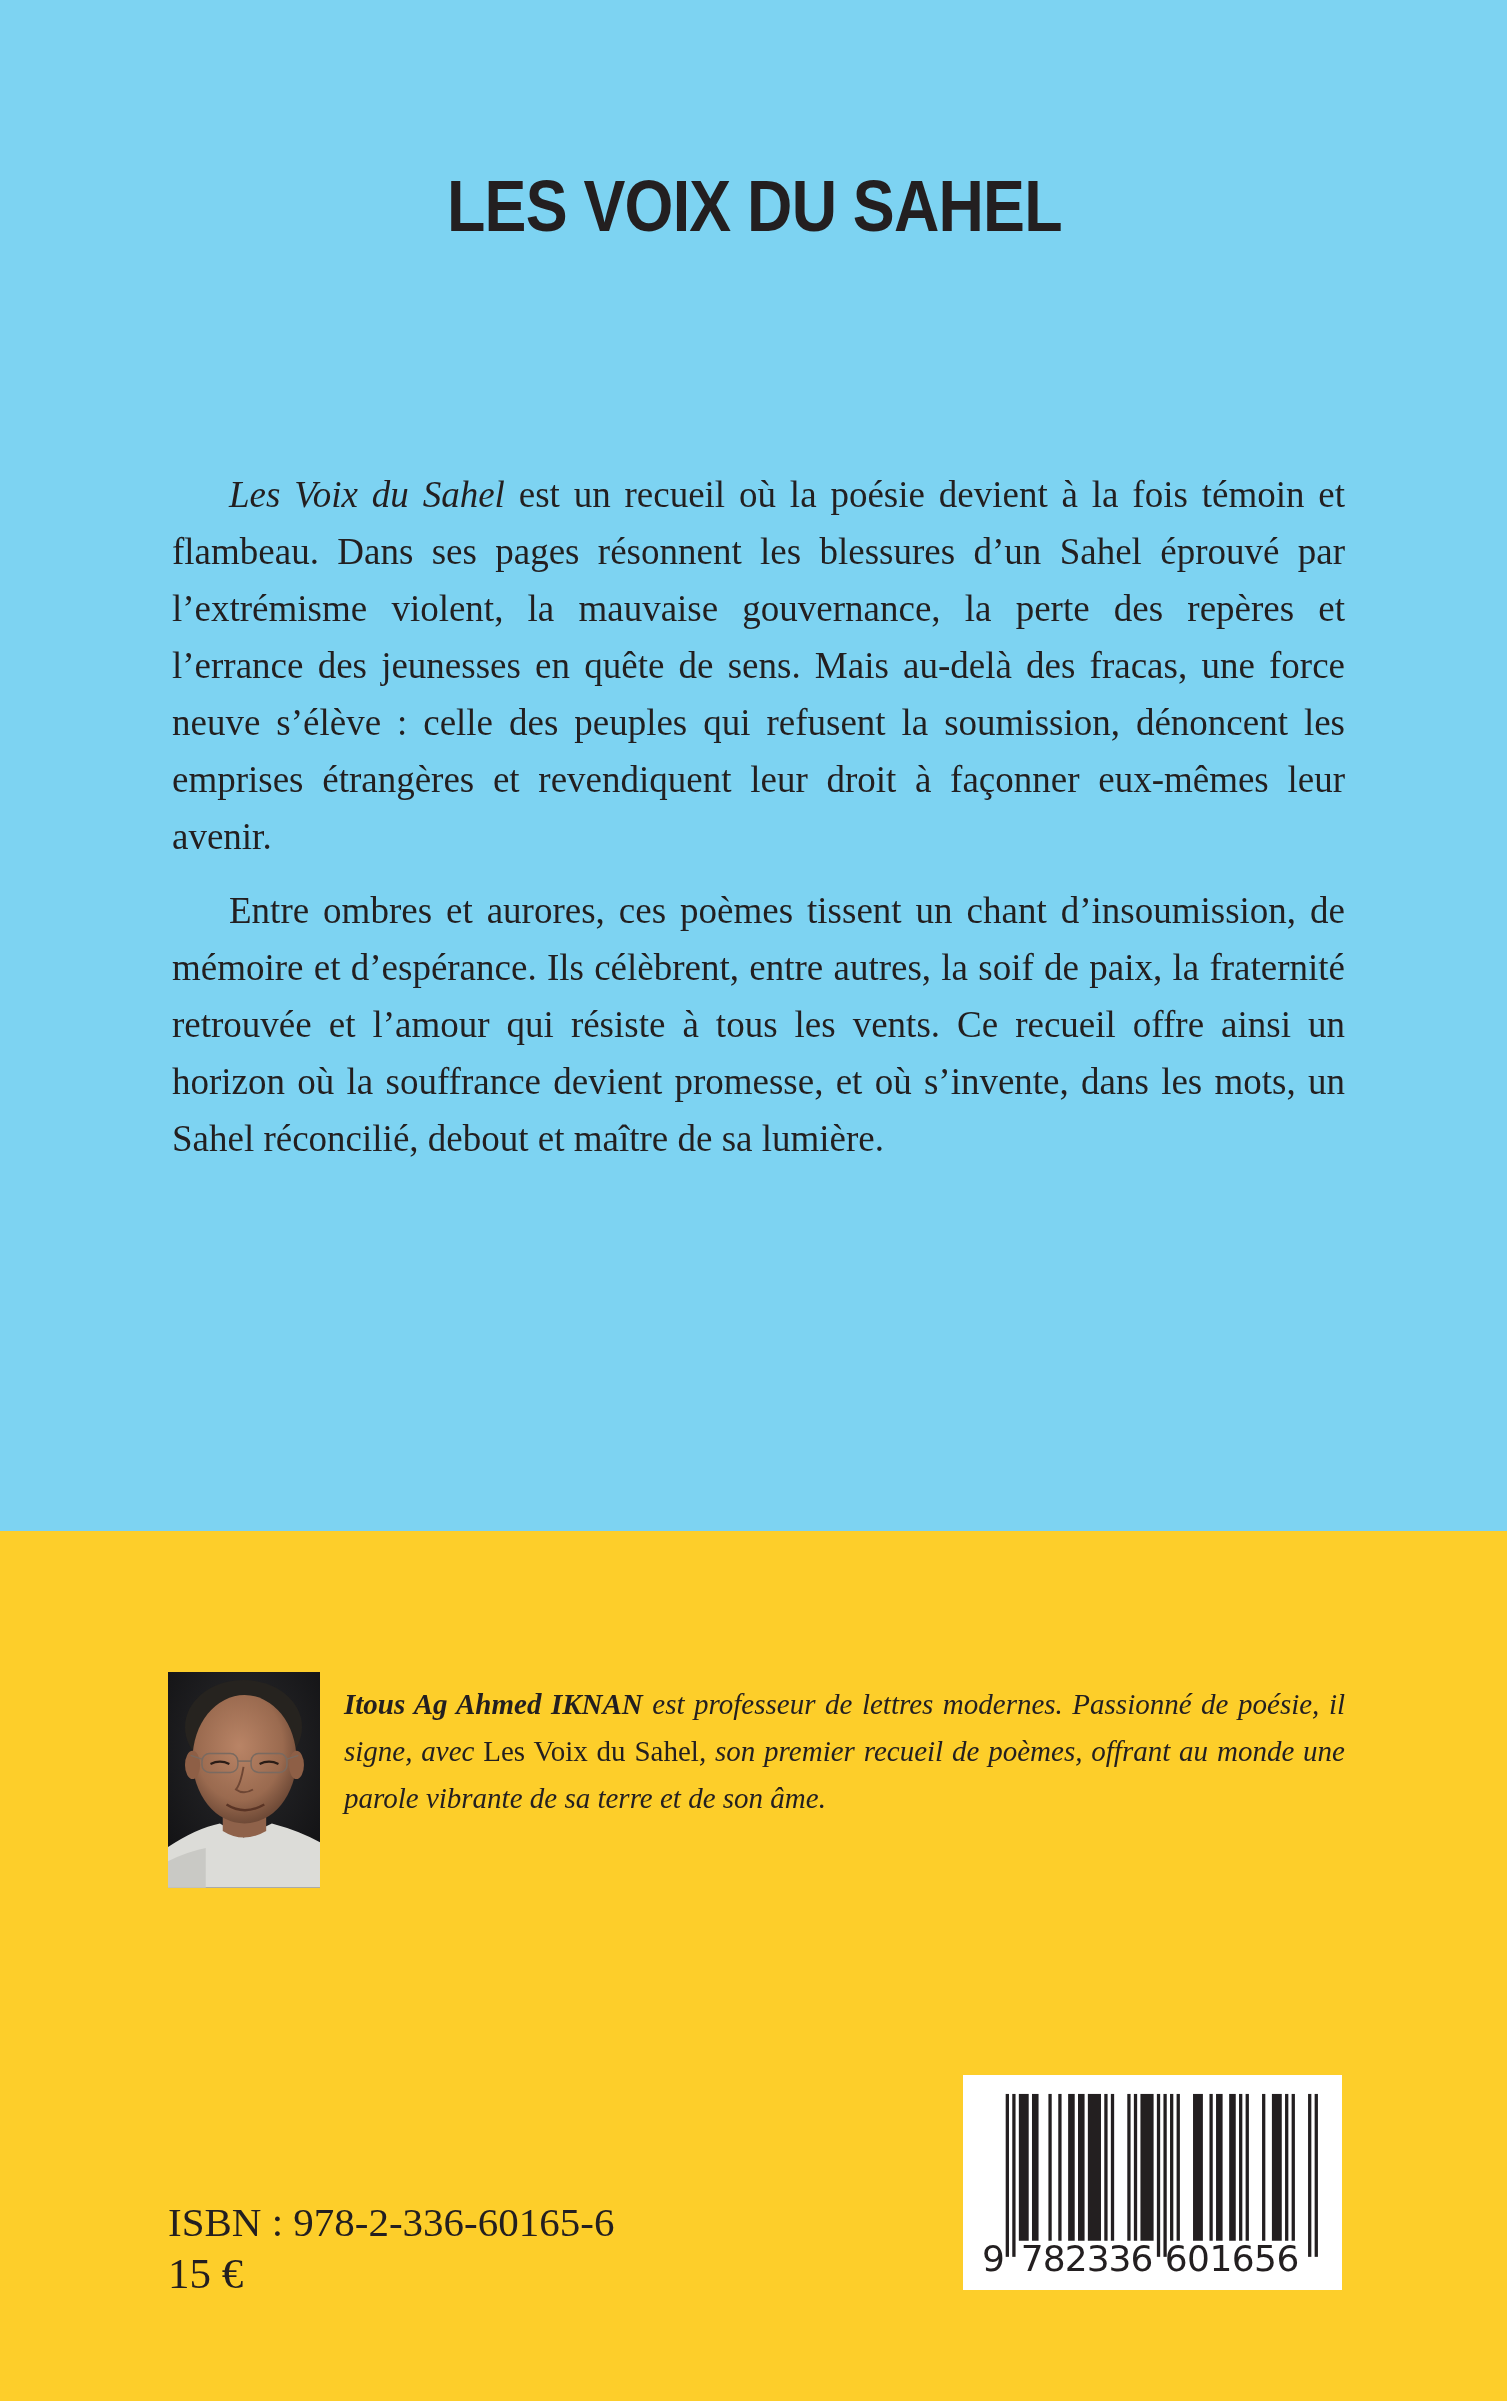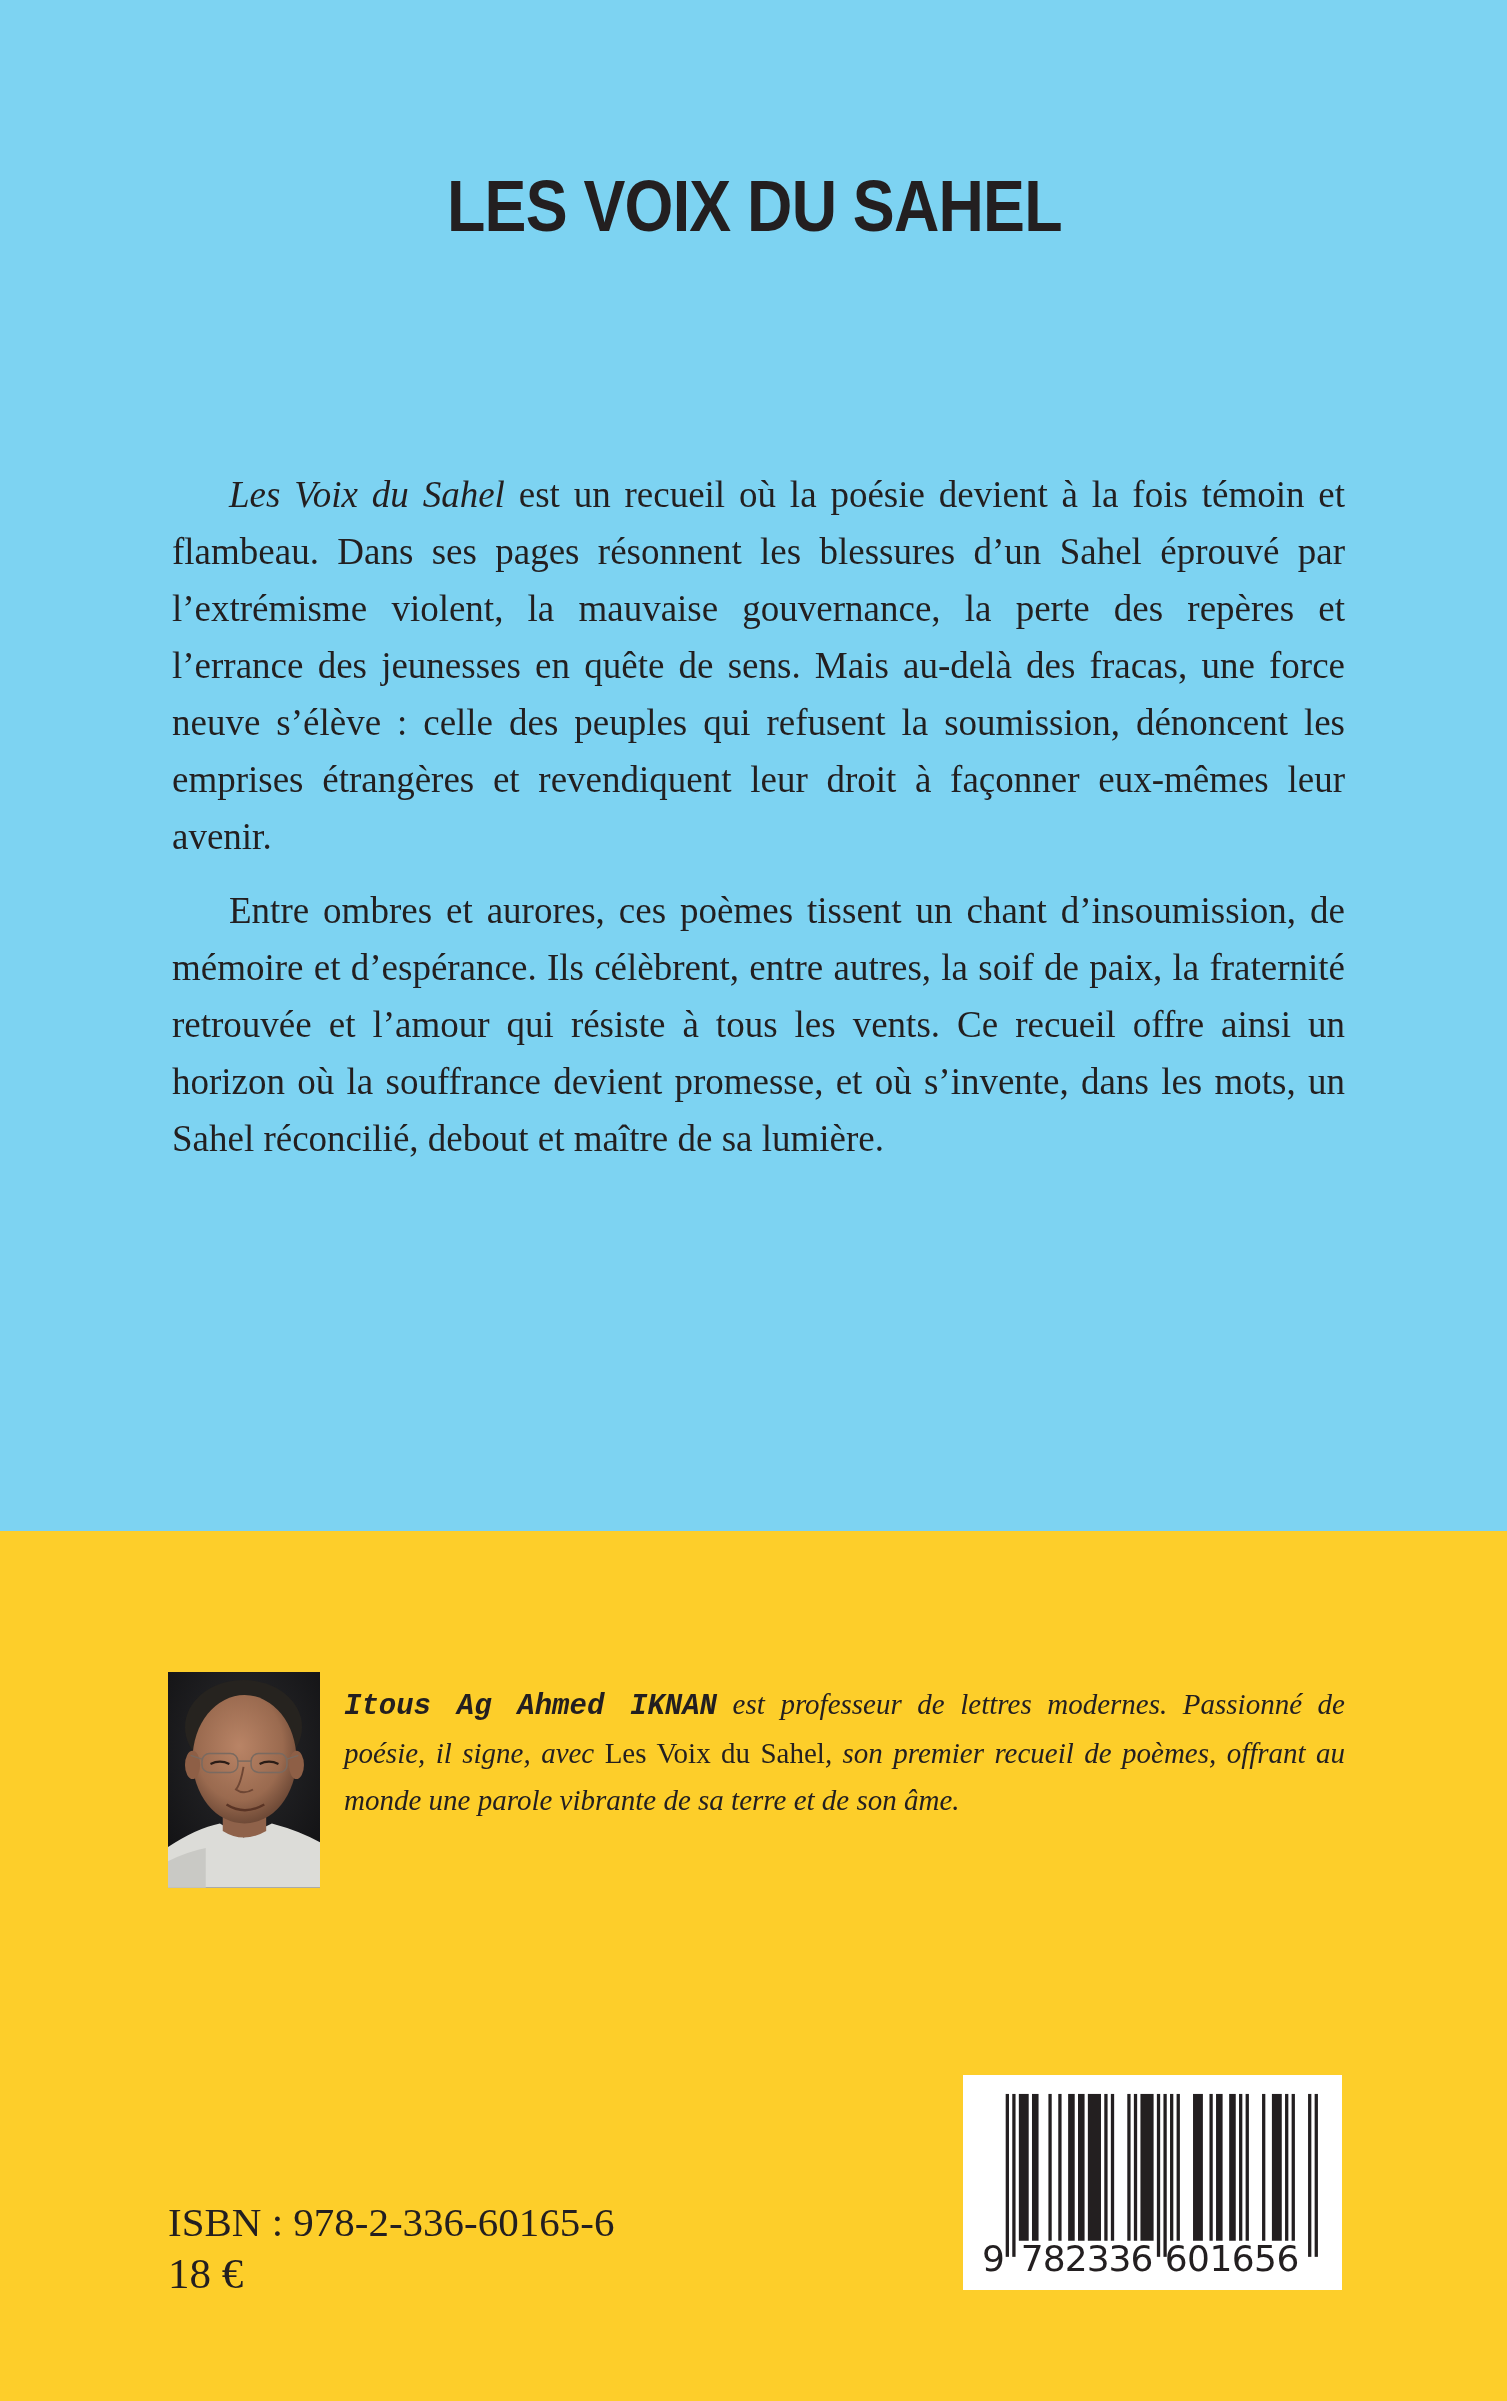--- a/index.html
+++ b/index.html
@@ -67,21 +67,21 @@
       left: 344px;
       width: 1001px;
       top: 1681px;
       font-size: 29px;
       line-height: 47px;
       font-style: italic;
       text-align: justify;
       text-align-last: left;
       color: #231f20;
     }
-    .author-bio .name { font-weight: bold; font-family: Liberation Mono, monospace; }
+    .author-bio .name { font-weight: bold; }
     .author-bio .book { font-style: normal; }
     .isbn {
       position: absolute;
       left: 168px; top: 2203px;
       font-size: 41px;
       line-height: 38px;
       color: #231f20;
     }
     .price {
       position: absolute;
@@ -160,21 +160,21 @@
 
     <path d="M62 140 Q81 152 102 140" stroke="#5a3425" stroke-width="2.6" fill="none"></path>
   </svg>
 </div>
 
 <div class="author-bio">
   <span class="name">Itous Ag Ahmed IKNAN</span><span> est professeur de lettres modernes. Passionné de poésie, il signe, avec </span><span class="book">Les Voix du Sahel</span><span>, son premier recueil de poèmes, offrant au monde une parole vibrante de sa terre et de son âme.</span>
 </div>
 
 <div class="isbn">ISBN : 978-2-336-60165-6</div>
-<div class="price">18 €</div>
+<div class="price">15 €</div>
 
 <div class="barcode-box">
   <svg class="barcode-svg" id="barcode-svg" width="379" height="215" viewBox="0 0 400 227">
     <g id="barcode-bars">
         <rect x="45.00" y="20" width="3.47" height="172" fill="#231f20"></rect>
         <rect x="51.94" y="20" width="3.47" height="172" fill="#231f20"></rect>
         <rect x="58.88" y="20" width="10.41" height="155" fill="#231f20"></rect>
         <rect x="72.76" y="20" width="6.94" height="155" fill="#231f20"></rect>
         <rect x="90.11" y="20" width="3.47" height="155" fill="#231f20"></rect>
         <rect x="100.52" y="20" width="3.47" height="155" fill="#231f20"></rect>

